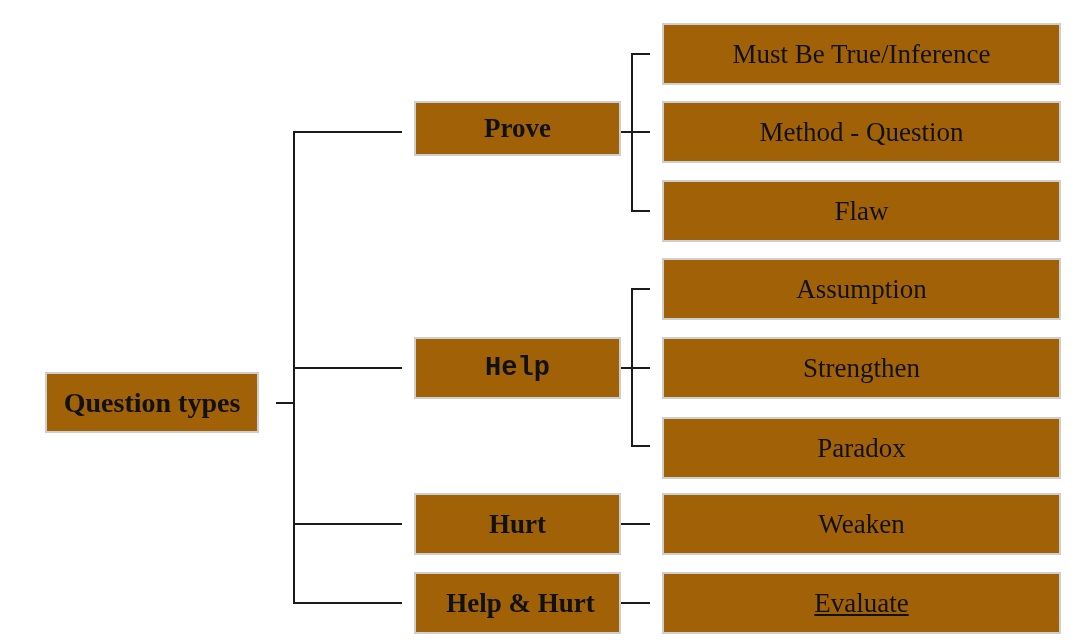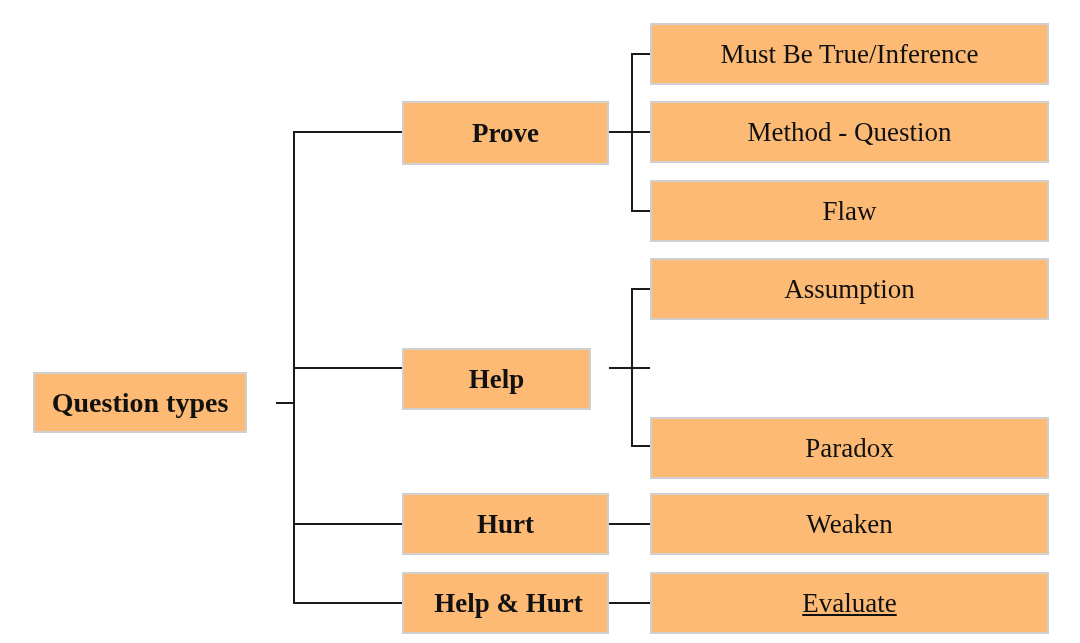--- a/index.html
+++ b/index.html
@@ -21,34 +21,35 @@
     top: 0;
     width: 1080px;
     height: 643px;
   }
   .node {
     position: absolute;
     box-sizing: border-box;
     display: flex;
     align-items: center;
     justify-content: center;
-    background: #fdba74;
+    background: #a16207;
     border: 2px solid #cfcfcf;
     color: #111111;
     font-size: 27px;
     line-height: 1;
     white-space: nowrap;
+    margin-left: 12px;
   }
   .node.bold { font-weight: bold; }
 
   
   .n-root      { left: 33px;  top: 372px; width: 214px; height: 61px; font-size: 28px; }
   
-  .n-prove     { left: 402px; top: 101px; width: 207px; height: 64px; }
-  .n-help      { left: 402px; top: 348px; width: 189px; height: 62px; }
+  .n-prove     { left: 402px; top: 101px; width: 207px; height: 55px; }
+  .n-help      { left: 402px; top: 337px; width: 207px; height: 62px; font-family: Liberation Mono, monospace; }
   .n-hurt      { left: 402px; top: 493px; width: 207px; height: 62px; text-align: center; }
   .n-helphurt  { left: 402px; top: 572px; width: 207px; height: 62px; padding-left: 6px; }
   
   .leaf        { left: 650px; width: 399px; height: 62px; }
   .n-mustbetrue { top: 23px; }
   .n-method     { top: 101px; }
   .n-flaw       { top: 180px; }
   .n-assumption { top: 258px; }
   .n-strengthen { top: 337px; }
   .n-paradox    { top: 417px; }
@@ -100,20 +101,21 @@
   <div class="node bold n-helphurt">Help &amp; Hurt</div>
 
   <div class="node leaf n-mustbetrue">Must Be True/Inference</div>
 
   <div class="node leaf n-method">Method - Question</div>
 
   <div class="node leaf n-flaw">Flaw</div>
 
   <div class="node leaf n-assumption">Assumption</div>
 
+  <div class="node leaf n-strengthen">Strengthen</div>
 
   <div class="node leaf n-paradox">Paradox</div>
 
   <div class="node leaf n-weaken">Weaken</div>
 
   <div class="node leaf n-evaluate">Evaluate</div>
 
 </div>
 
 </body></html>

